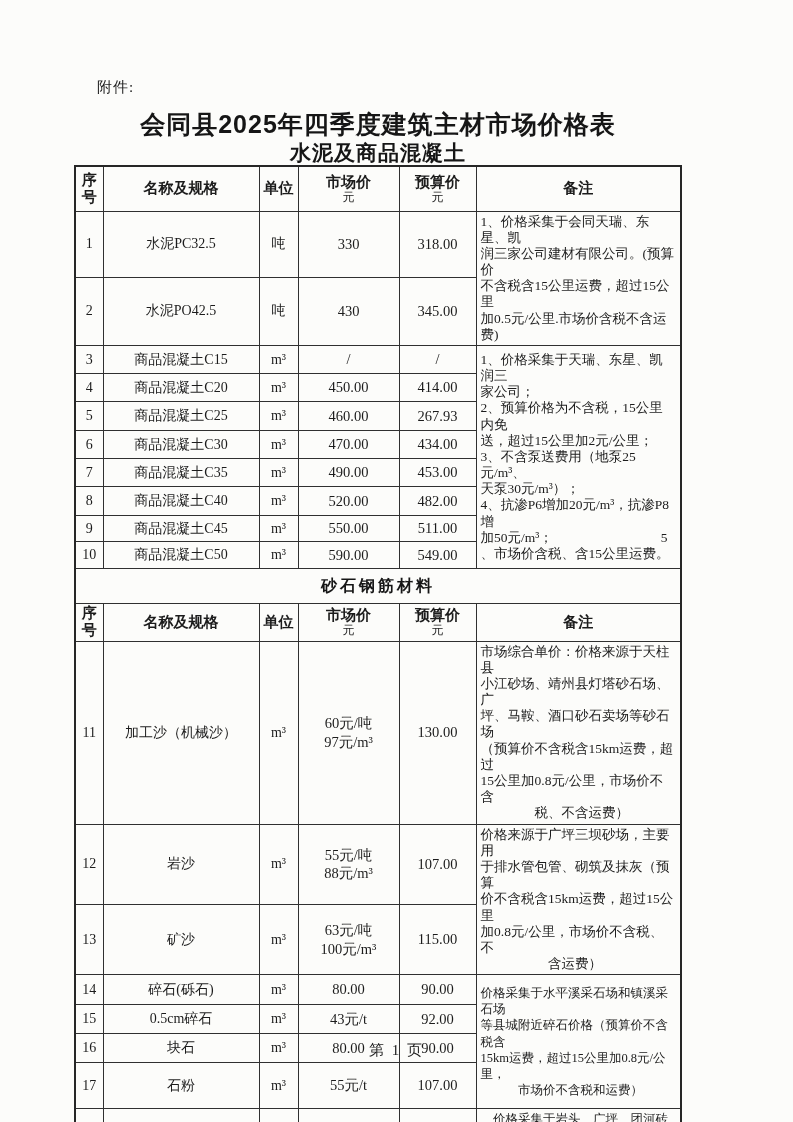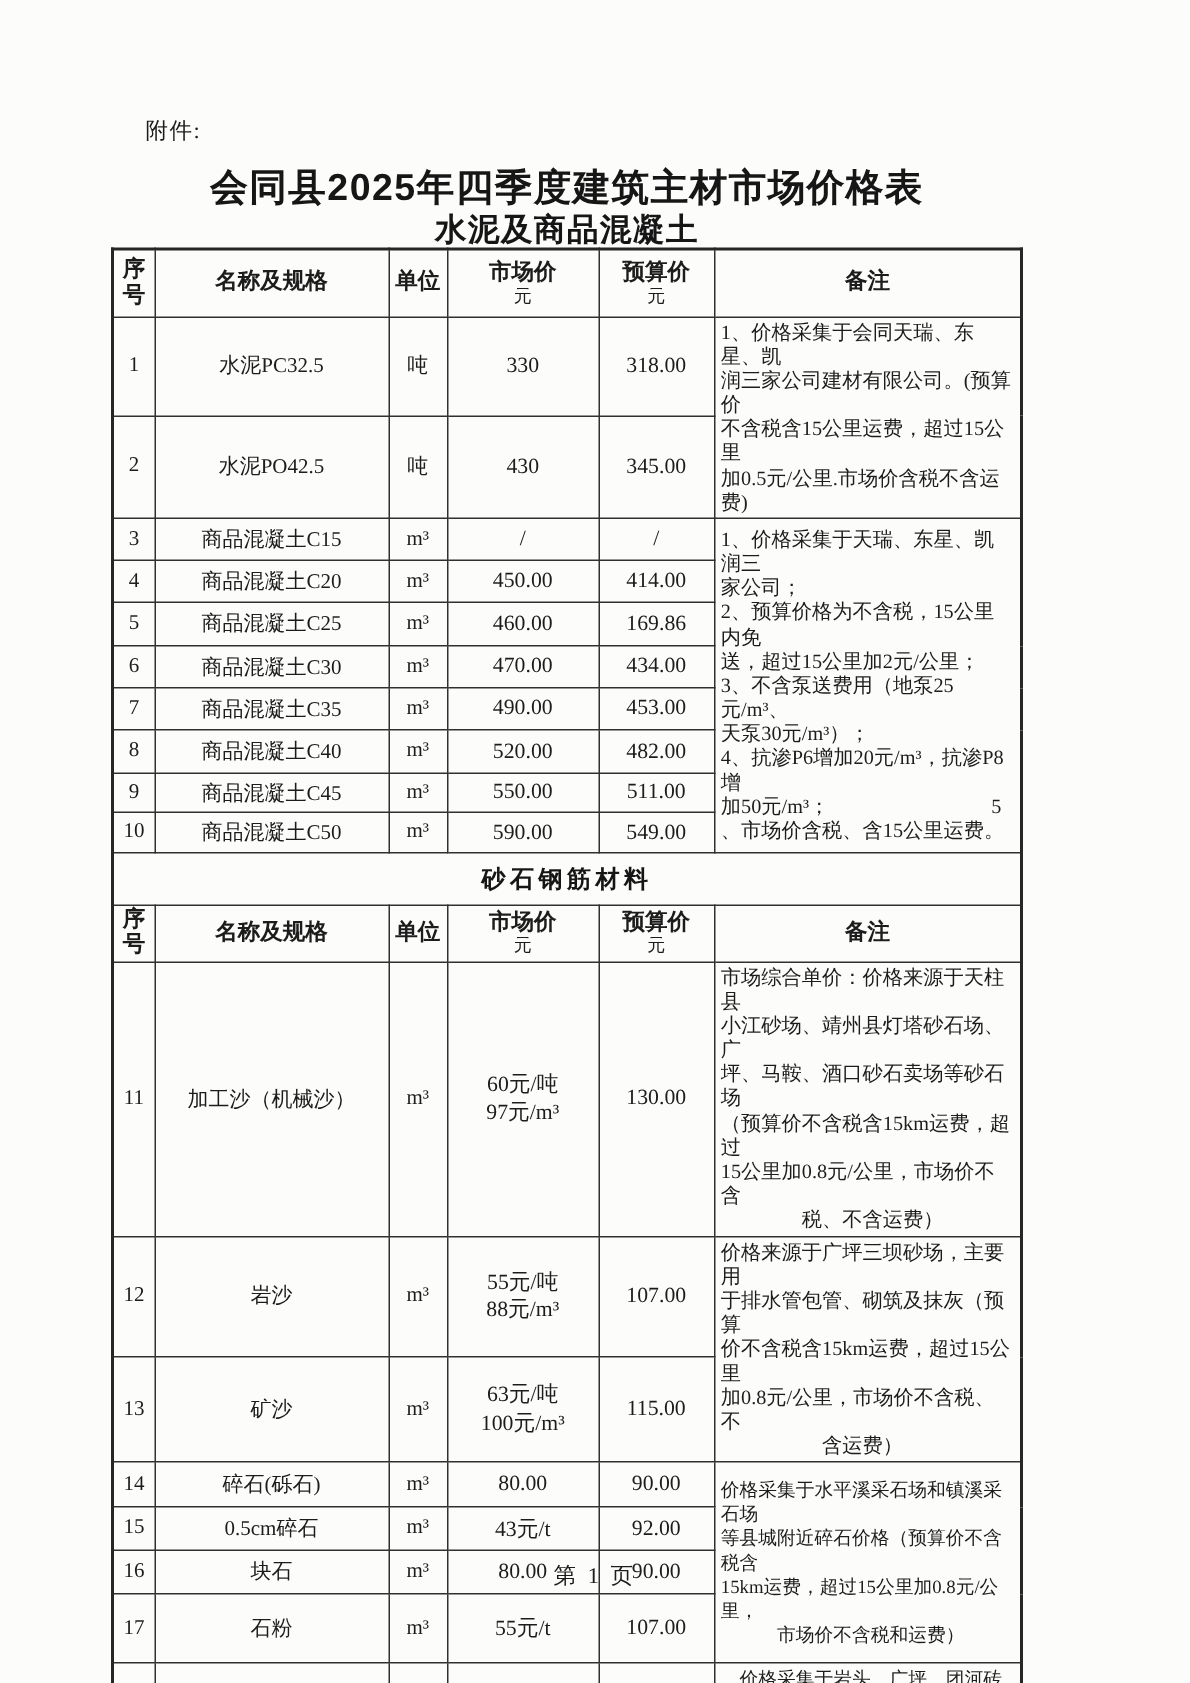--- a/index.html
+++ b/index.html
@@ -120,21 +120,21 @@
     <td>商品混凝土C20</td>
     <td>m³</td>
     <td class="num">450.00</td>
     <td class="num">414.00</td>
   </tr>
   <tr style="height:29px">
     <td>5</td>
     <td>商品混凝土C25</td>
     <td>m³</td>
     <td class="num">460.00</td>
-    <td class="num">169.86</td>
+    <td class="num">267.93</td>
   </tr>
   <tr style="height:28px">
     <td>6</td>
     <td>商品混凝土C30</td>
     <td>m³</td>
     <td class="num">470.00</td>
     <td class="num">434.00</td>
   </tr>
   <tr style="height:28px">
     <td>7</td>

